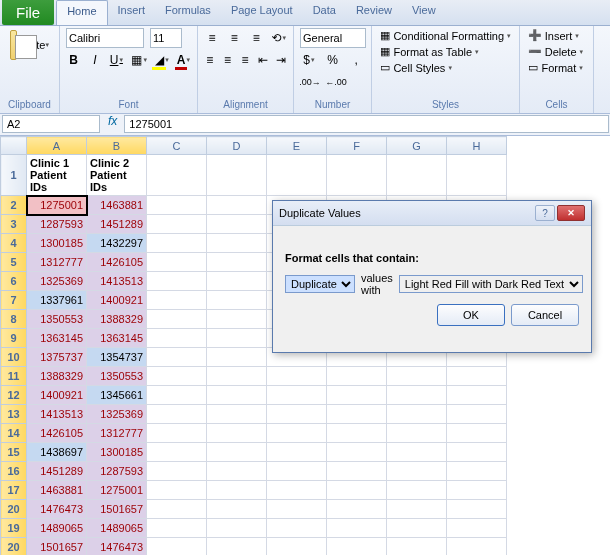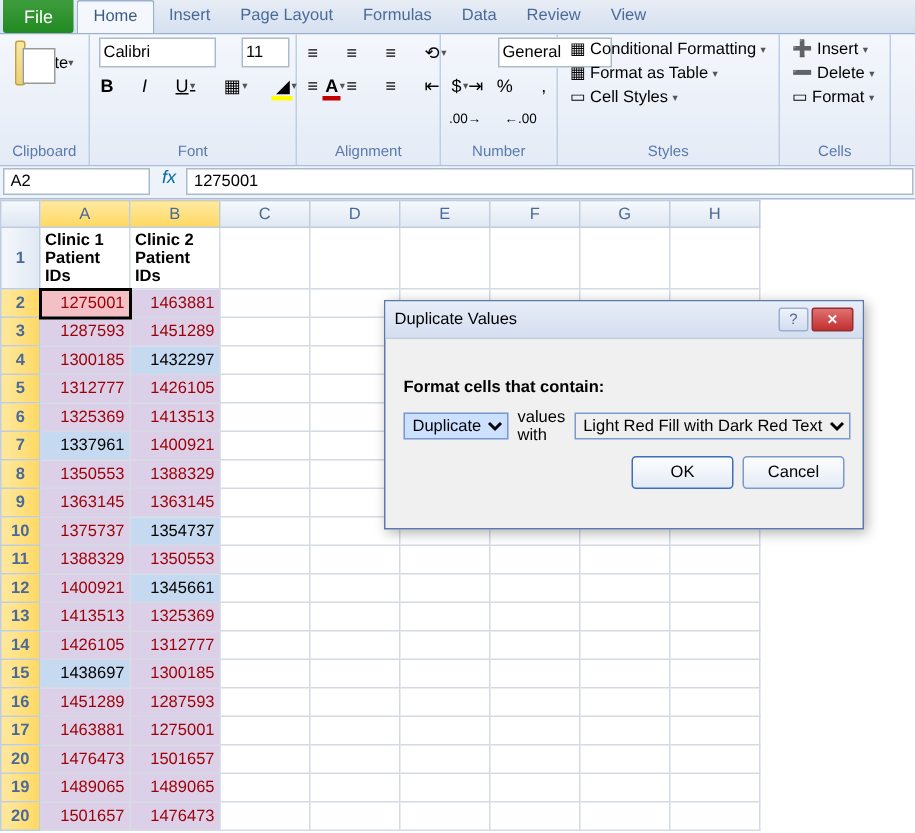--- a/index.html
+++ b/index.html
@@ -1,27 +1,27 @@
 <!DOCTYPE html>
 <html><head>
 <meta charset="utf-8">
 <style>
 *{margin:0;padding:0;box-sizing:border-box;font-family:"Segoe UI",Tahoma,sans-serif}
 body{width:610px;height:555px;background:#fff;overflow:hidden;font-size:11px;position:relative}
 .titlebar{display:flex;background:linear-gradient(#e8edf5,#d5e0f0);border-bottom:1px solid #9bb0d0}
-.file-tab{background:linear-gradient(#3d9d3d,#218a21);color:#fff;padding:4px 14px;font-size:12px;border-radius:0 0 2px 2px;margin:0 2px}
+.file-tab{background:linear-gradient(#3d9d3d,#218a21);color:#fff;padding:4px 14px;font-size:15px;border-radius:0 0 2px 2px;margin:0 2px}
 .tab{padding:4px 10px;color:#4a6a9a;cursor:pointer}
 .tab.active{background:#f4f7fc;border:1px solid #9bb0d0;border-bottom:none;border-radius:2px 2px 0 0;color:#3a5a8a}
 .ribbon{display:flex;background:linear-gradient(#f4f7fc,#e4ebf6);border-bottom:1px solid #aabcda;height:88px}
 .rgroup{border-right:1px solid #c0cee4;padding:2px 6px;display:flex;flex-direction:column;justify-content:space-between;position:relative}
 .glabel{text-align:center;font-size:10px;color:#5a7aad;padding-bottom:1px}
 .paste-big{display:flex;flex-direction:row;align-items:center;padding:2px 4px}
 .paste-icon{width:28px;height:30px;background:linear-gradient(#f9e7a0,#f0d070);border:1px solid #c0a040;border-radius:2px;position:relative}
 .paste-icon::after{content:"";position:absolute;top:4px;left:4px;width:20px;height:22px;background:#fff;border:1px solid #999}
-.font-row,.align-row,.num-row{display:flex;align-items:center;gap:17px;margin-bottom:2px}
+.font-row,.align-row,.num-row{display:flex;align-items:center;gap:6px;margin-bottom:2px}
 .combo{border:1px solid #abc;background:#fff;font-size:11px;padding:1px 2px;height:20px}
 .btn{border:1px solid transparent;background:none;width:20px;height:20px;display:inline-flex;align-items:center;justify-content:center;font-size:12px;cursor:pointer}
 .dd::after{content:"▾";font-size:7px;margin-left:1px;color:#555}
 .underline{text-decoration:underline}
 .colorbar{width:16px;height:3px;display:block}
 .styles-col{display:flex;flex-direction:column;gap:1px;font-size:11px}
 .style-item{display:flex;align-items:center;gap:3px;padding:1px 2px;white-space:nowrap}
 .cells-col{display:flex;flex-direction:column;gap:1px;font-size:11px}
 .formula-bar{display:flex;align-items:flex-start;border-bottom:1px solid #aabcda;height:22px;background:#eef2f9}
 .name-box{width:98px;border:1px solid #abc;background:#fff;margin:1px 2px;padding:2px 4px;font-size:11px}
@@ -32,21 +32,21 @@
 .colhdr th{background:linear-gradient(#f5f8fc,#e0e8f3);border:1px solid #c0cddf;color:#4a6a9a;font-weight:normal;height:18px;width:60px;font-size:11px}
 .colhdr th.sel{background:linear-gradient(#ffe9a0,#ffd860)}
 .colhdr th.corner{width:26px;background:linear-gradient(#f5f8fc,#dde6f2)}
 .rowhdr{background:linear-gradient(90deg,#f5f8fc,#e0e8f3);border:1px solid #c0cddf;color:#4a6a9a;text-align:center;width:26px;height:19px;font-size:11px}
 .rowhdr.sel{background:linear-gradient(90deg,#ffe9a0,#ffd860)}
 td{border:1px solid #d4d9e4;height:19px;width:60px;padding:0 3px;text-align:right;font-size:11px}
 td.hdr{font-weight:bold;text-align:left;background:#fff;color:#000;border:1px solid #d4d9e4;padding:2px 3px;line-height:1.1}
 td.dup{background:#dcd0e8;color:#9c0006}
 td.uniq{background:#c5d9f1;color:#000}
 td.active{background:#f2c0c5;color:#9c0006;outline:2px solid #000;outline-offset:-1px}
-.dialog{position:absolute;top:200px;left:256px;width:320px;background:#f0f0f0;border:1px solid #5a7aad;box-shadow:2px 2px 8px rgba(0,0,0,.3);font-size:11px}
+.dialog{position:absolute;top:200px;left:272px;width:320px;background:#f0f0f0;border:1px solid #5a7aad;box-shadow:2px 2px 8px rgba(0,0,0,.3);font-size:11px}
 .dlg-title{background:linear-gradient(#e8eef8,#d4def0);padding:4px 6px;display:flex;align-items:center;justify-content:space-between;border-bottom:1px solid #bcd}
 .dlg-ctrls{display:flex;gap:2px}
 .dlg-x{width:28px;height:16px;background:linear-gradient(#e07070,#c03030);color:#fff;border:1px solid #903030;border-radius:2px;display:flex;align-items:center;justify-content:center;font-size:9px;font-weight:bold}
 .dlg-q{width:20px;height:16px;background:linear-gradient(#eef2f9,#d4def0);border:1px solid #9bb0d0;border-radius:2px;display:flex;align-items:center;justify-content:center;font-size:10px;color:#4a6a9a}
 .dlg-body{padding:26px 12px}
 .dlg-body b{font-size:11px}
 .dlg-row{display:flex;align-items:center;gap:6px;margin:8px 0}
 .dlg-row select{border:1px solid #7a9acc;font-size:11px;padding:1px}
 .dlg-row select.hl{background:#cce0ff}
 .dlg-btns{display:flex;justify-content:flex-end;gap:6px;margin-top:8px}
@@ -54,22 +54,22 @@
 .dlg-btns button.def{border:1.5px solid #3a70c0}
 .small-tri{font-size:7px;color:#555}
 </style>
 </head>
 <body>
 
 <div class="titlebar">
   <div class="file-tab">File</div>
   <div class="tab active">Home</div>
   <div class="tab">Insert</div>
+  <div class="tab">Formulas</div>
   <div class="tab">Page Layout</div>
-  <div class="tab">Formulas</div>
   <div class="tab">Data</div>
   <div class="tab">Review</div>
   <div class="tab">View</div>
 </div>
 
 <div class="ribbon">
   <div class="rgroup" style="width:60px">
     <div class="paste-big">
       <div class="paste-icon"></div>
       <span>Paste</span>
@@ -112,21 +112,21 @@
         <button class="btn">≡</button>
         <button class="btn">⇤</button>
         <button class="btn">⇥</button>
       </div>
     </div>
     <div class="glabel">Alignment</div>
   </div>
   <div class="rgroup" style="width:78px">
     <div>
       <div class="num-row">
-          <input class="combo" style="width: 76px; margin-left: 32px;" value="General">
+          <input class="combo" style="width: 66px;" value="General">
         </div>
       <div class="num-row">
         <button class="btn dd">$</button>
         <button class="btn">%</button>
         <button class="btn">,</button>
       </div>
       <div class="num-row">
         <button class="btn" style="font-size:9px">.00→</button>
         <button class="btn" style="font-size:9px">←.00</button>
       </div>

